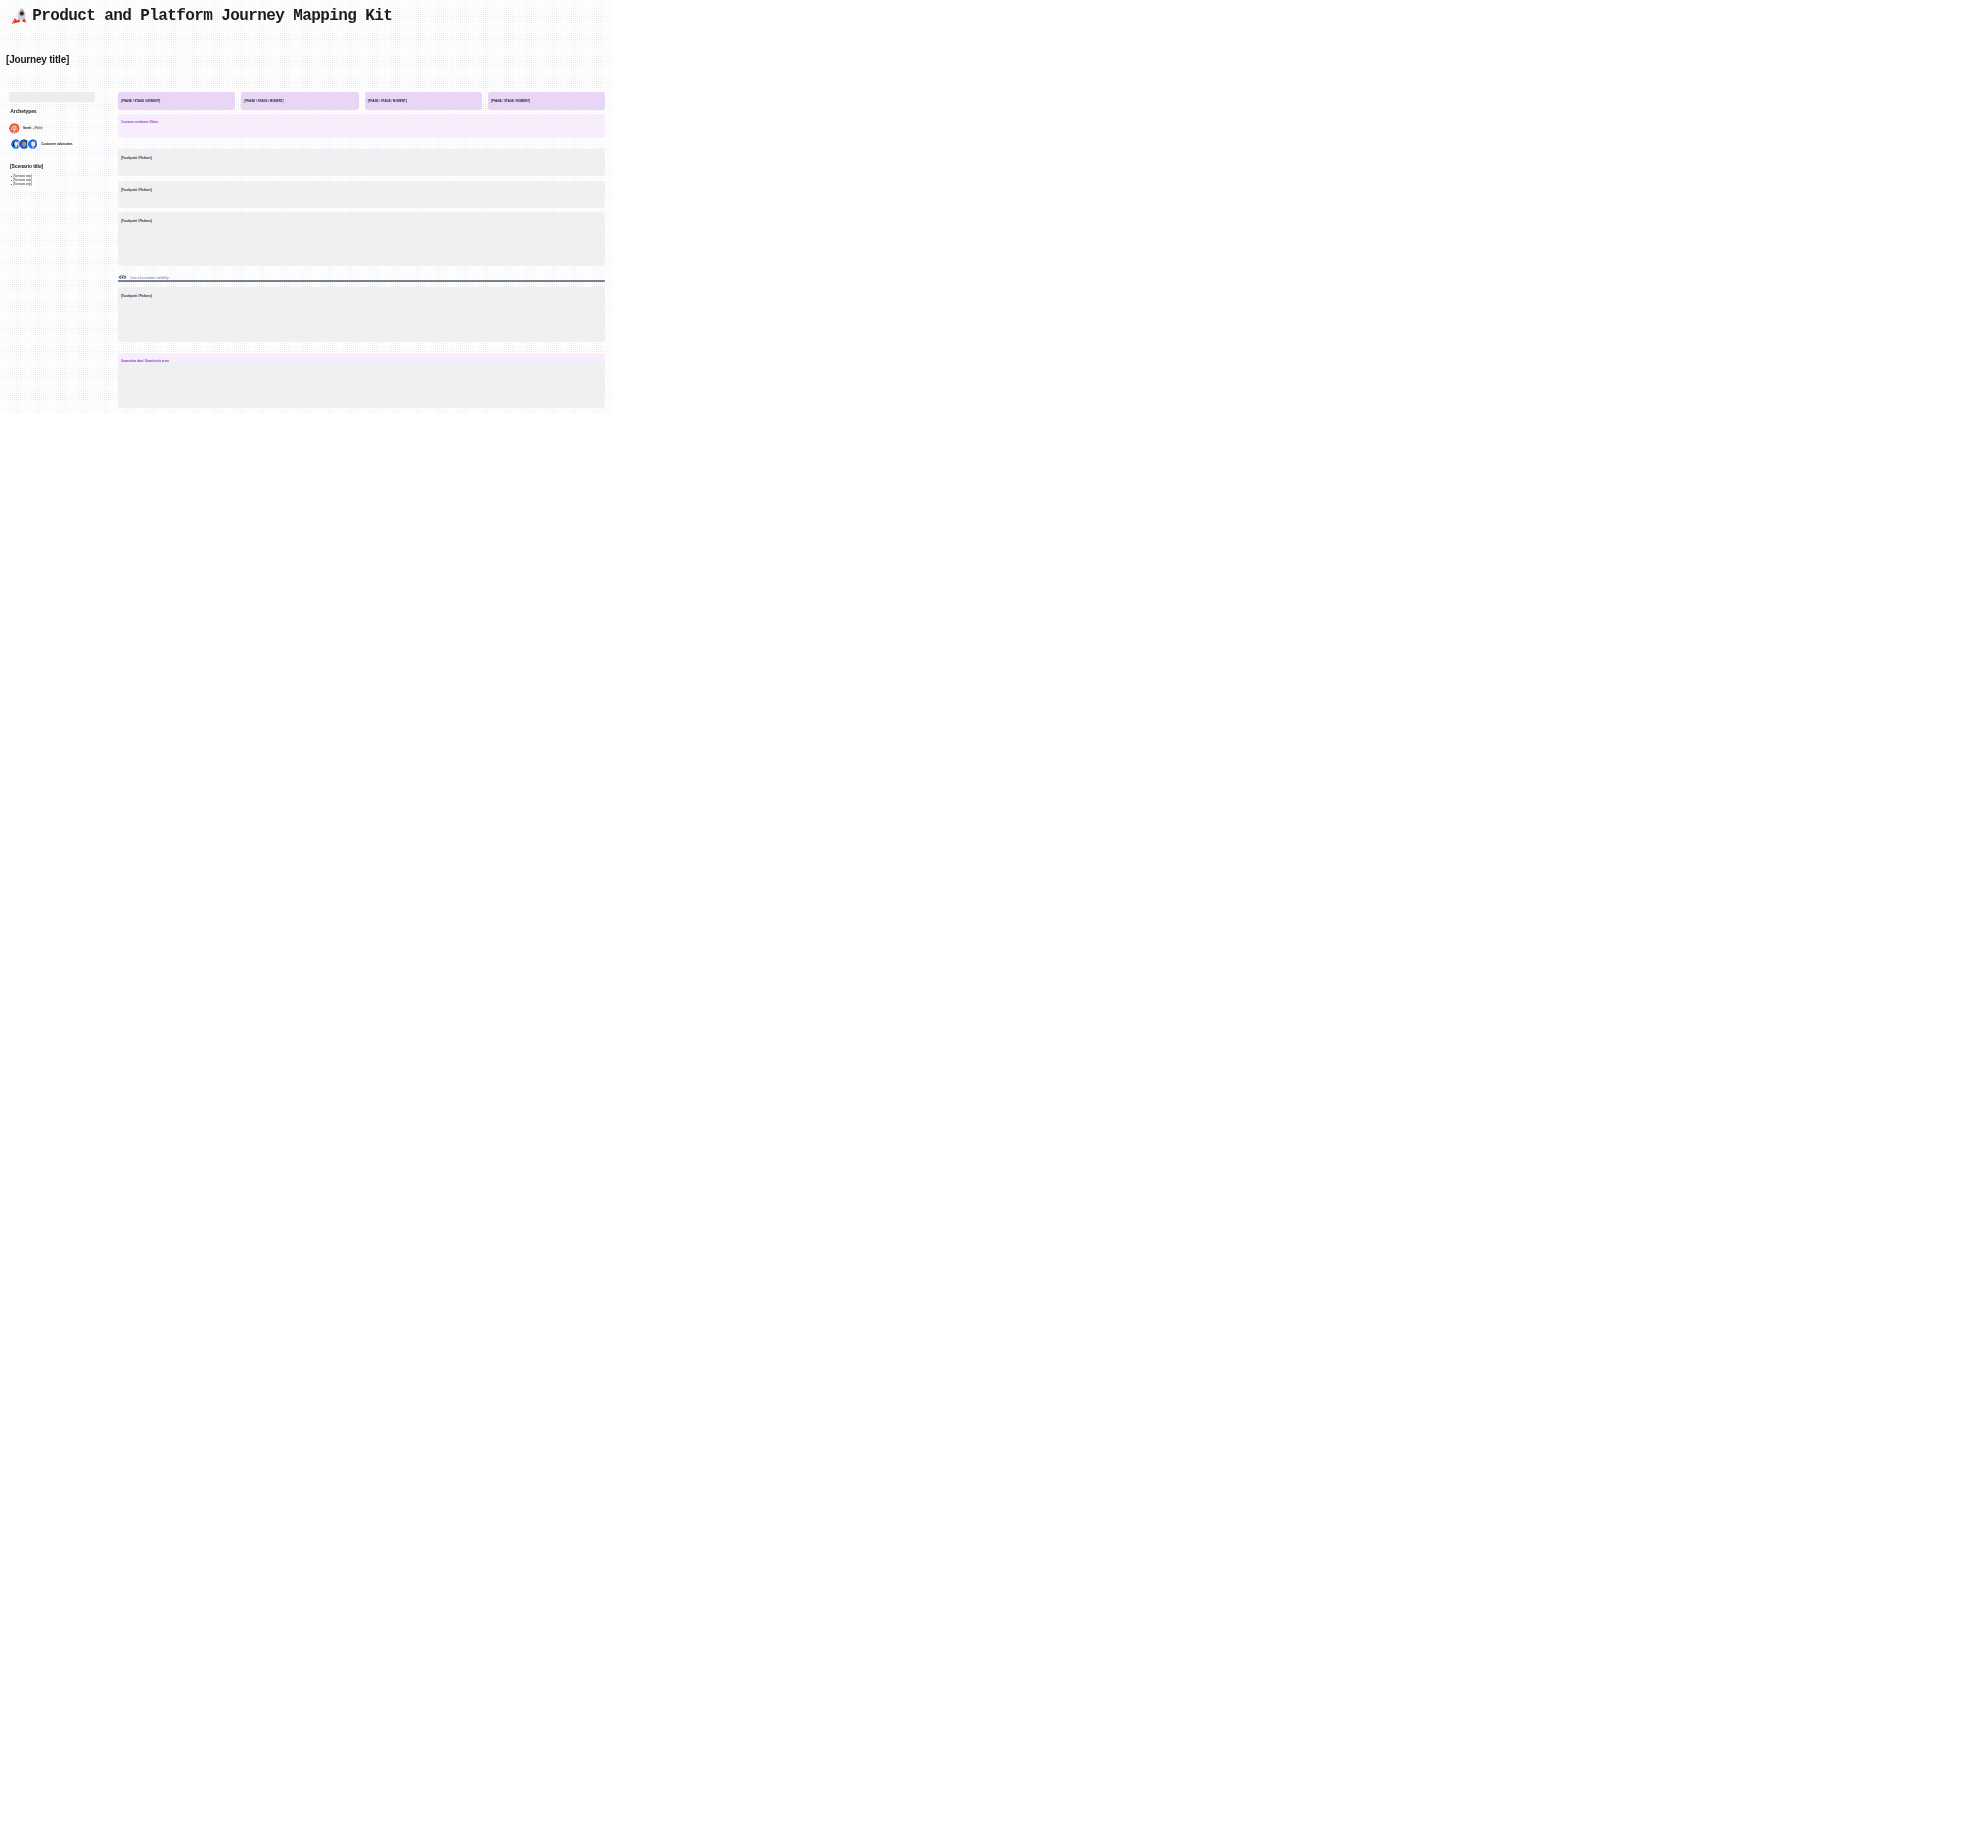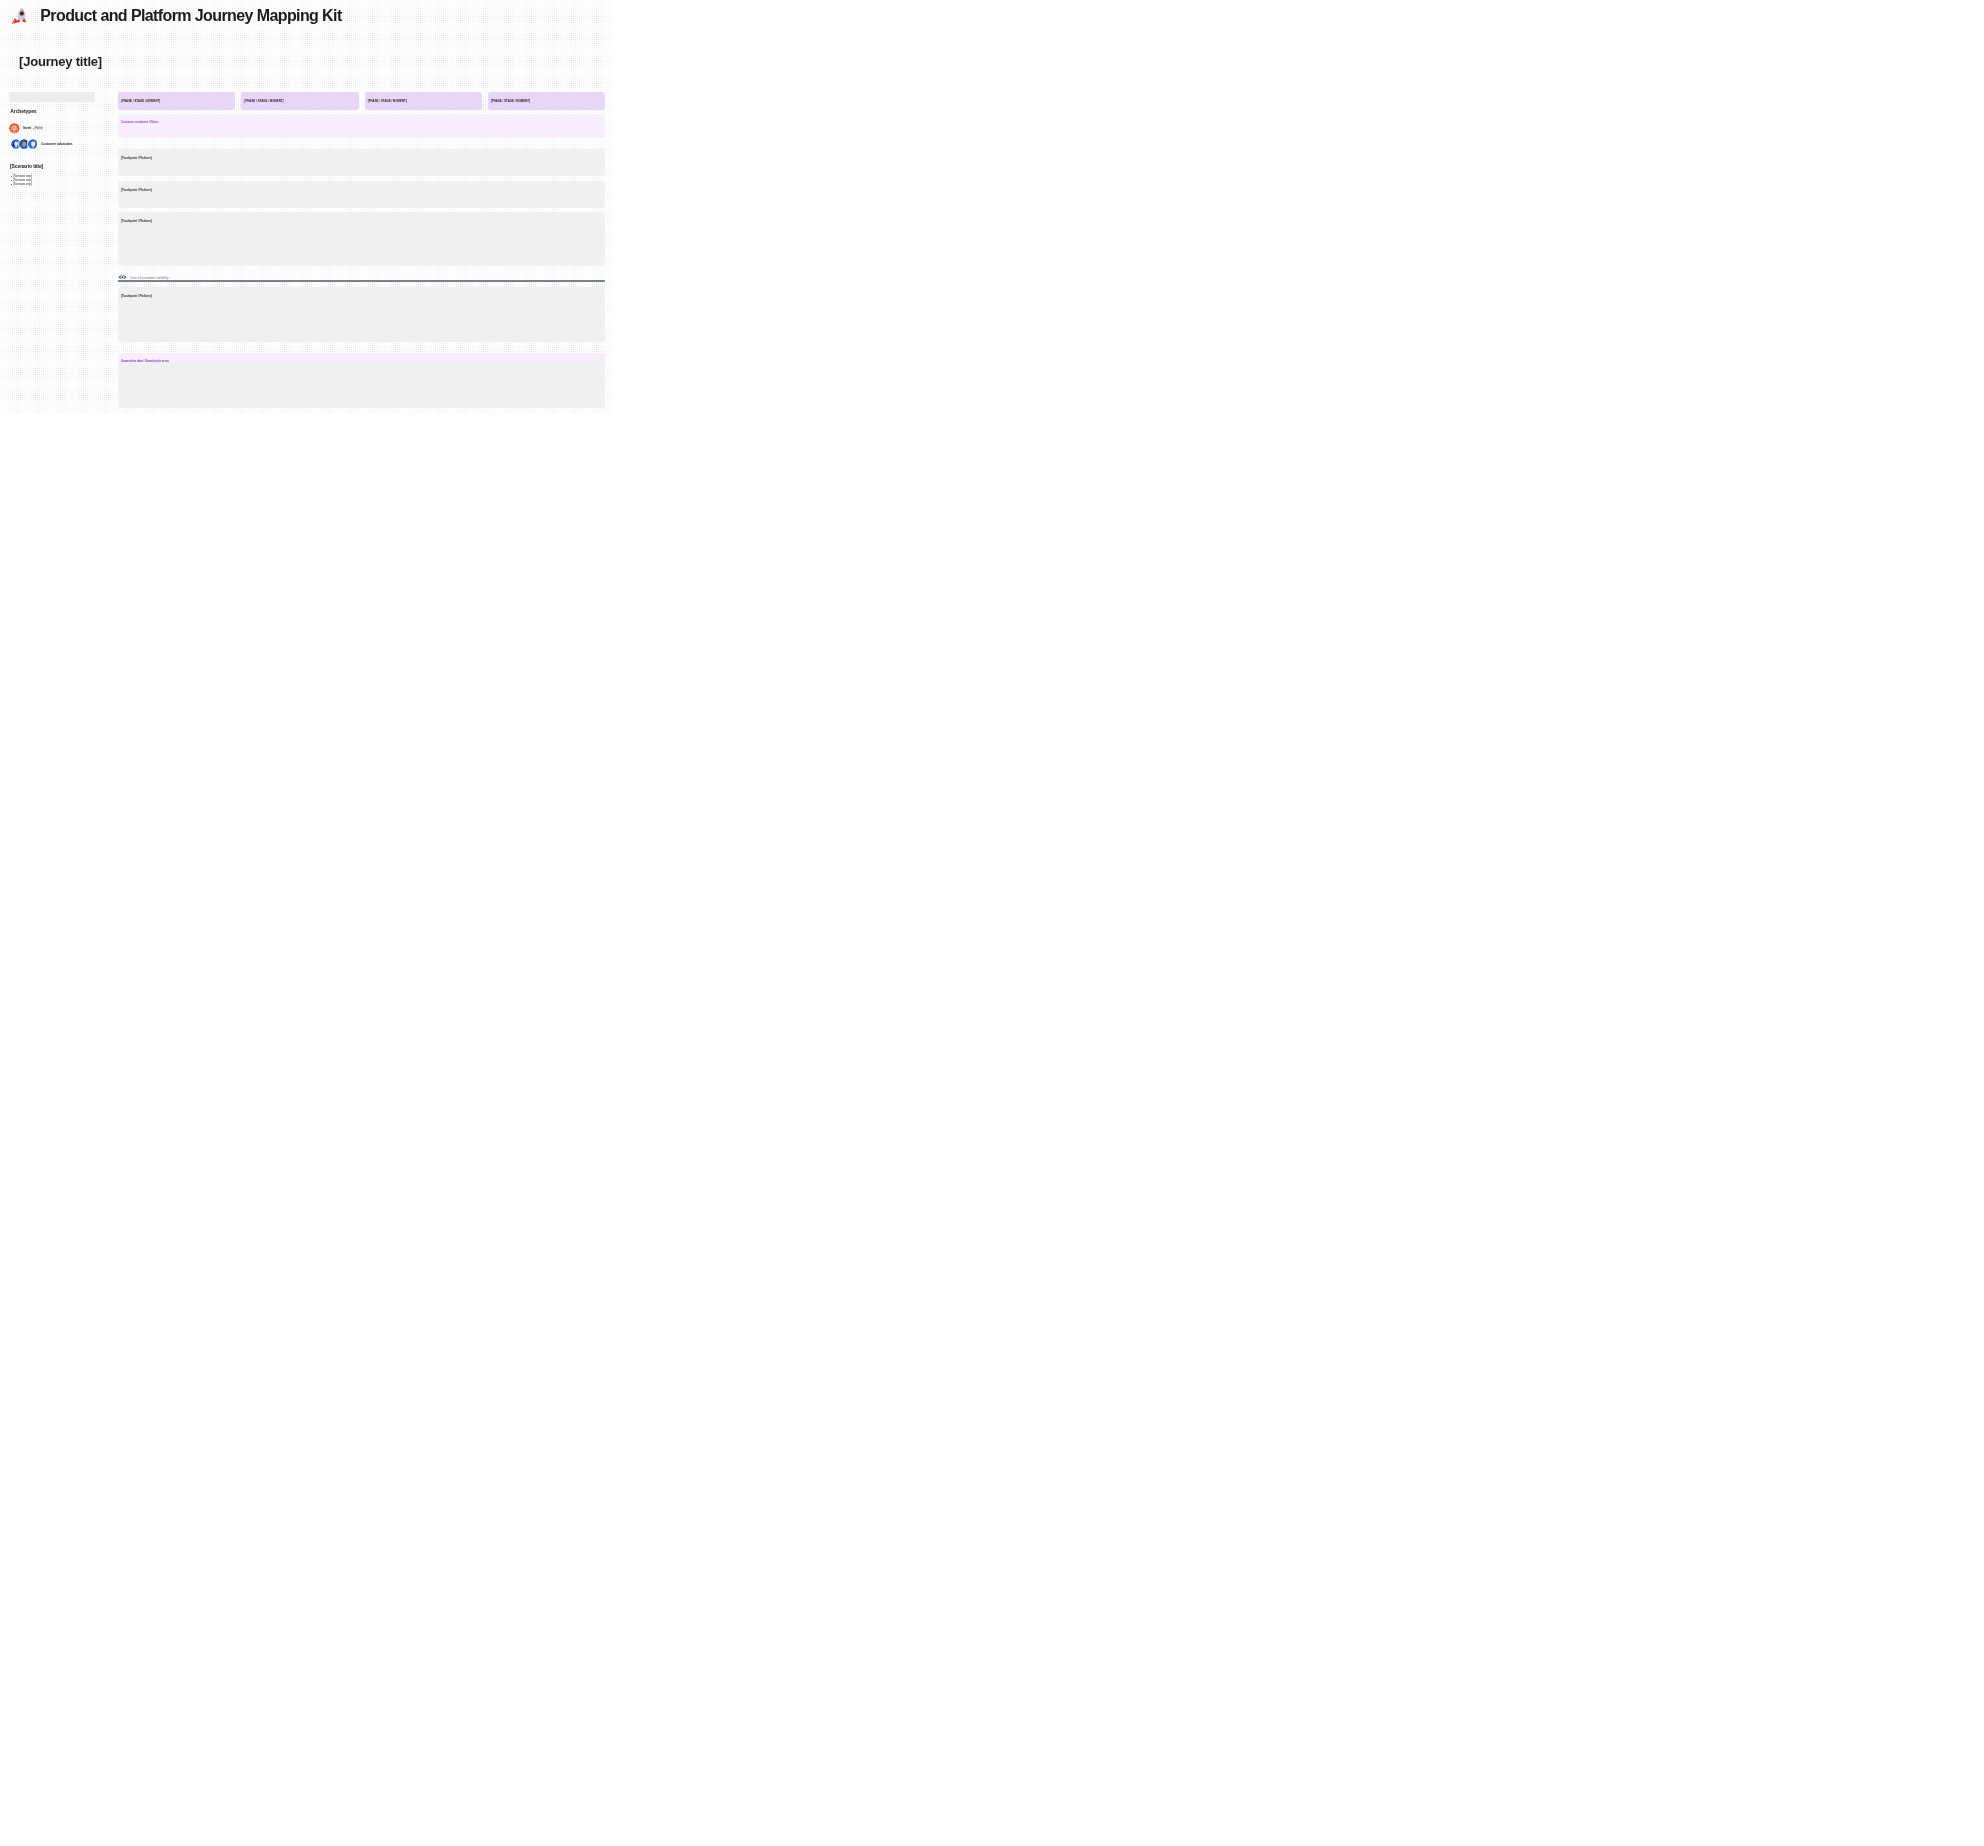--- a/index.html
+++ b/index.html
@@ -5,24 +5,24 @@
   html,body{margin:0;padding:0;background:#ffffff;}
   *{box-sizing:border-box;}
   body{font-family:"Liberation Sans","DejaVu Sans",sans-serif;color:#1d1e20;}
   .canvas{
     position:relative;width:613px;height:413px;overflow:hidden;background:#ffffff;
     background-image:radial-gradient(circle,#dcdde1 0.3px,rgba(255,255,255,0) 0.4px);
     background-size:2.1px 2.1px;background-position:0.8px 0.8px;
   }
   .abs{position:absolute;}
   
-  .header{left:10.3px;top:7.1px;display:flex;align-items:center;gap:12px;}
+  .header{left:10.3px;top:7.1px;display:flex;align-items:center;gap:4px;font-family:Liberation Mono, monospace;}
   .app-title{font-size:16px;font-weight:800;letter-spacing:-0.6px;color:#1b1c1e;white-space:nowrap;}
   
-  .journey-title{left:19px;top:54px;font-size:13px;font-weight:800;letter-spacing:-0.2px;}
+  .journey-title{left:6px;top:54px;font-size:10px;font-weight:800;letter-spacing:-0.2px;}
   
   .input-box{left:8.7px;top:92px;width:86px;height:9.5px;background:#ecedef;border-radius:2px;}
   .side-heading{font-size:5px;font-weight:800;letter-spacing:-0.1px;}
   .archetypes-heading{left:10.3px;top:108px;}
   .persona-row{left:9px;top:123px;display:flex;align-items:center;gap:3.2px;}
   .persona-label{font-size:3px;color:#2a2b2e;}
   .persona-label b{font-weight:800;}
   .avatar{width:10.7px;height:10.7px;border-radius:50%;overflow:hidden;display:block;}
   .advocates-row{left:9.5px;top:138px;display:flex;align-items:center;}
   .stack{display:flex;}

